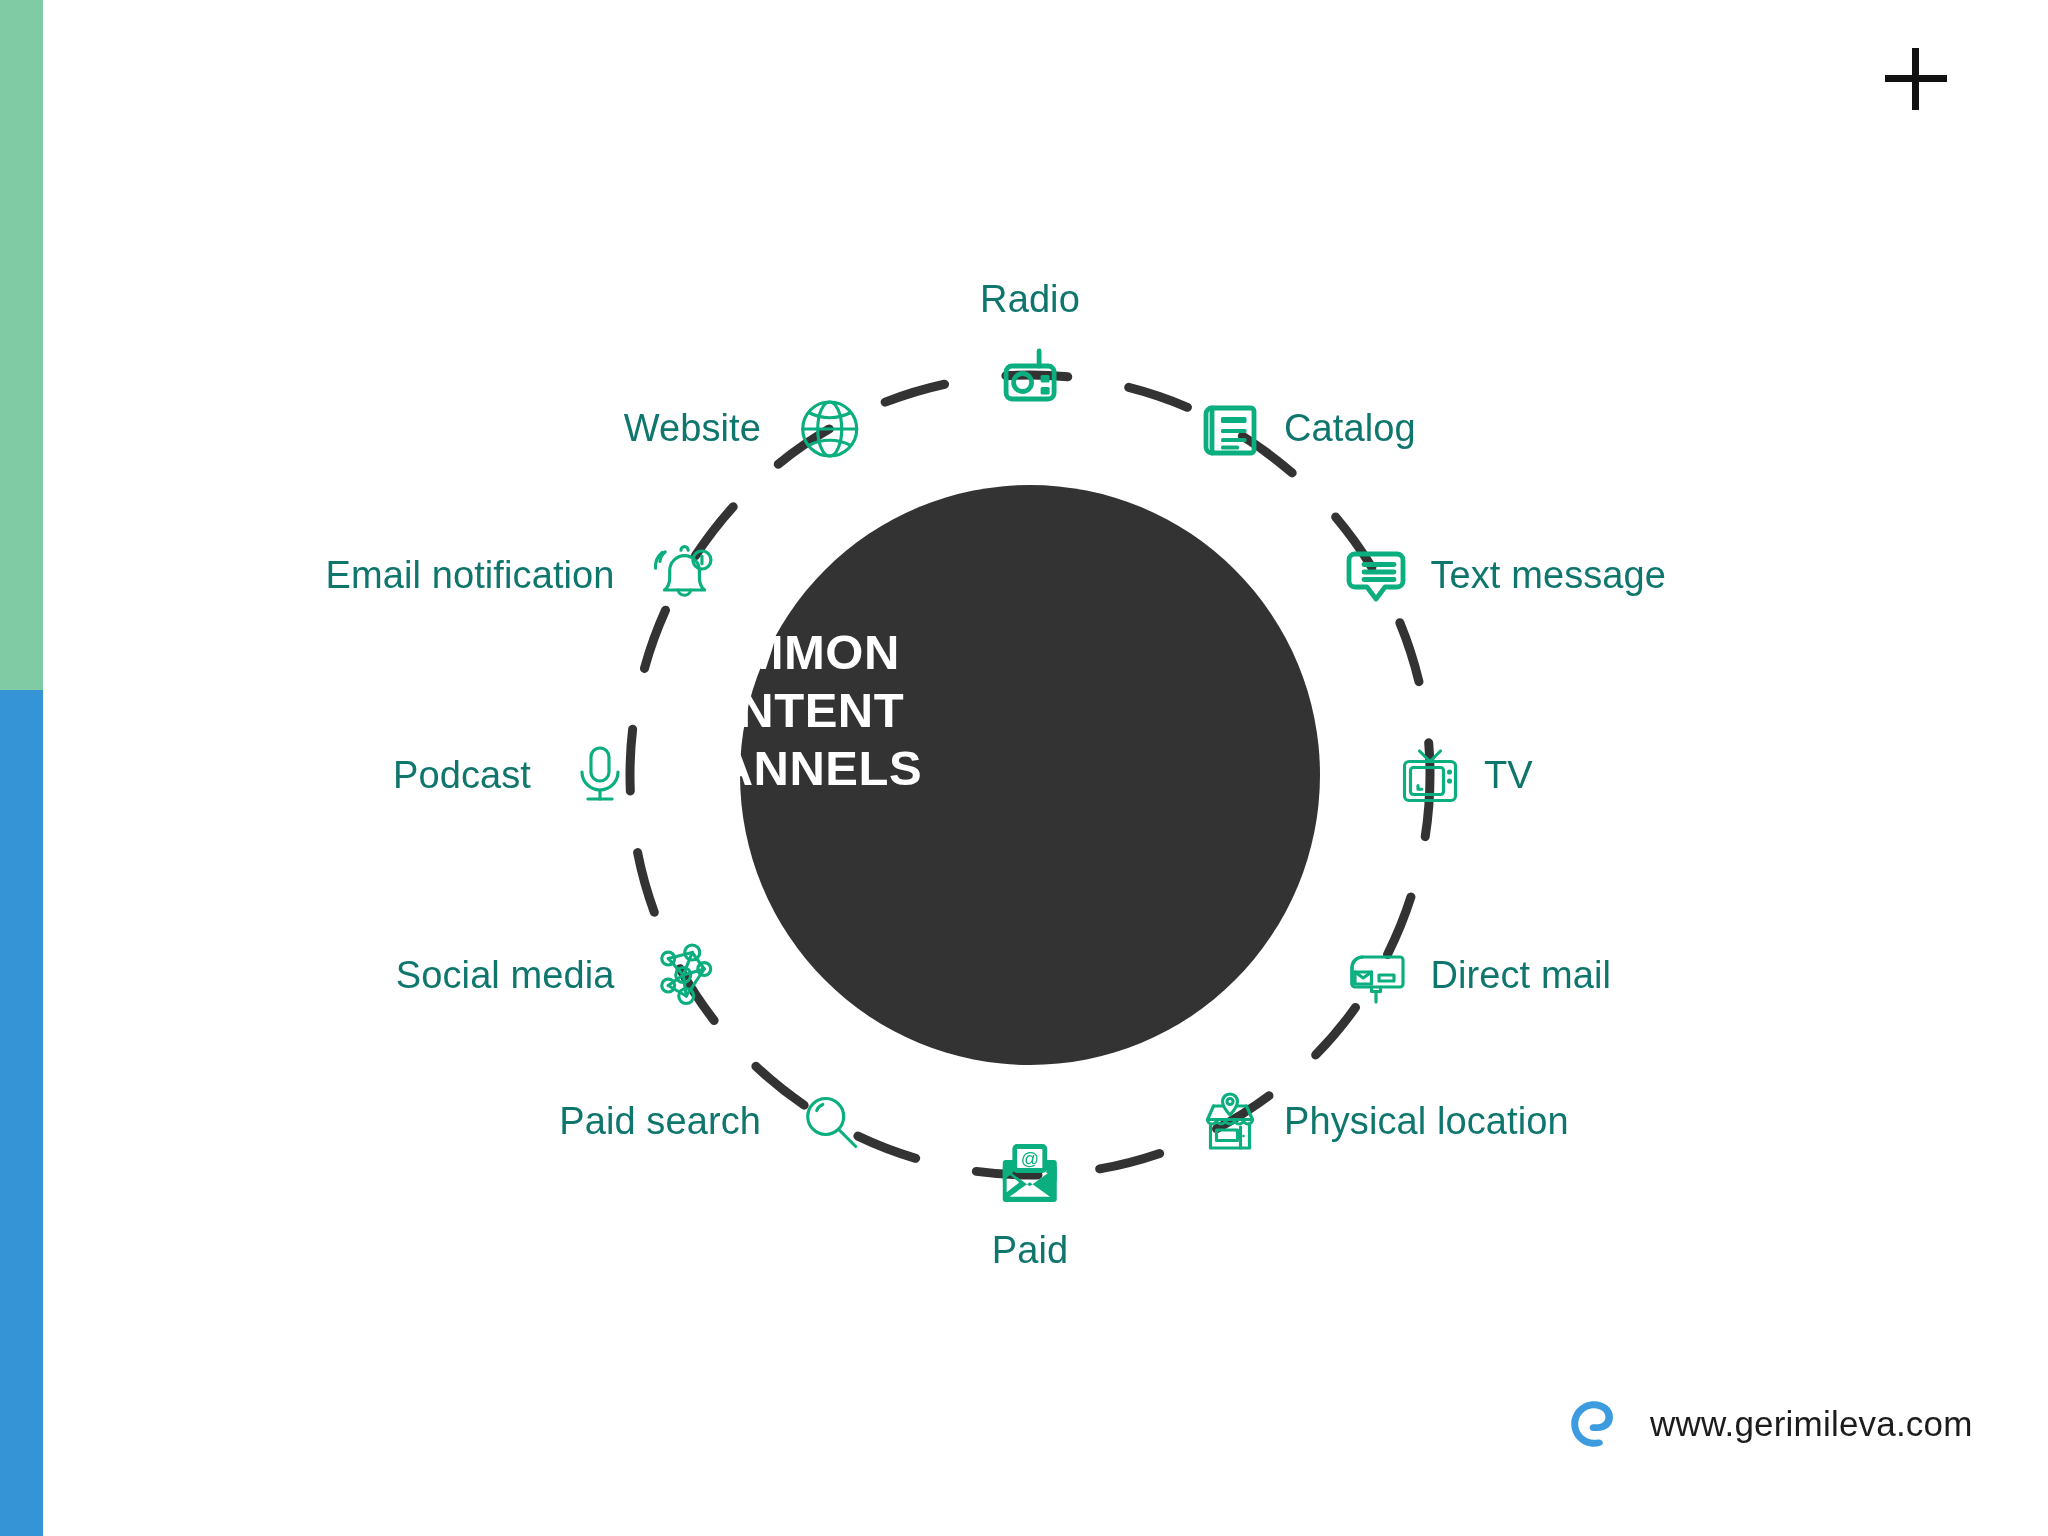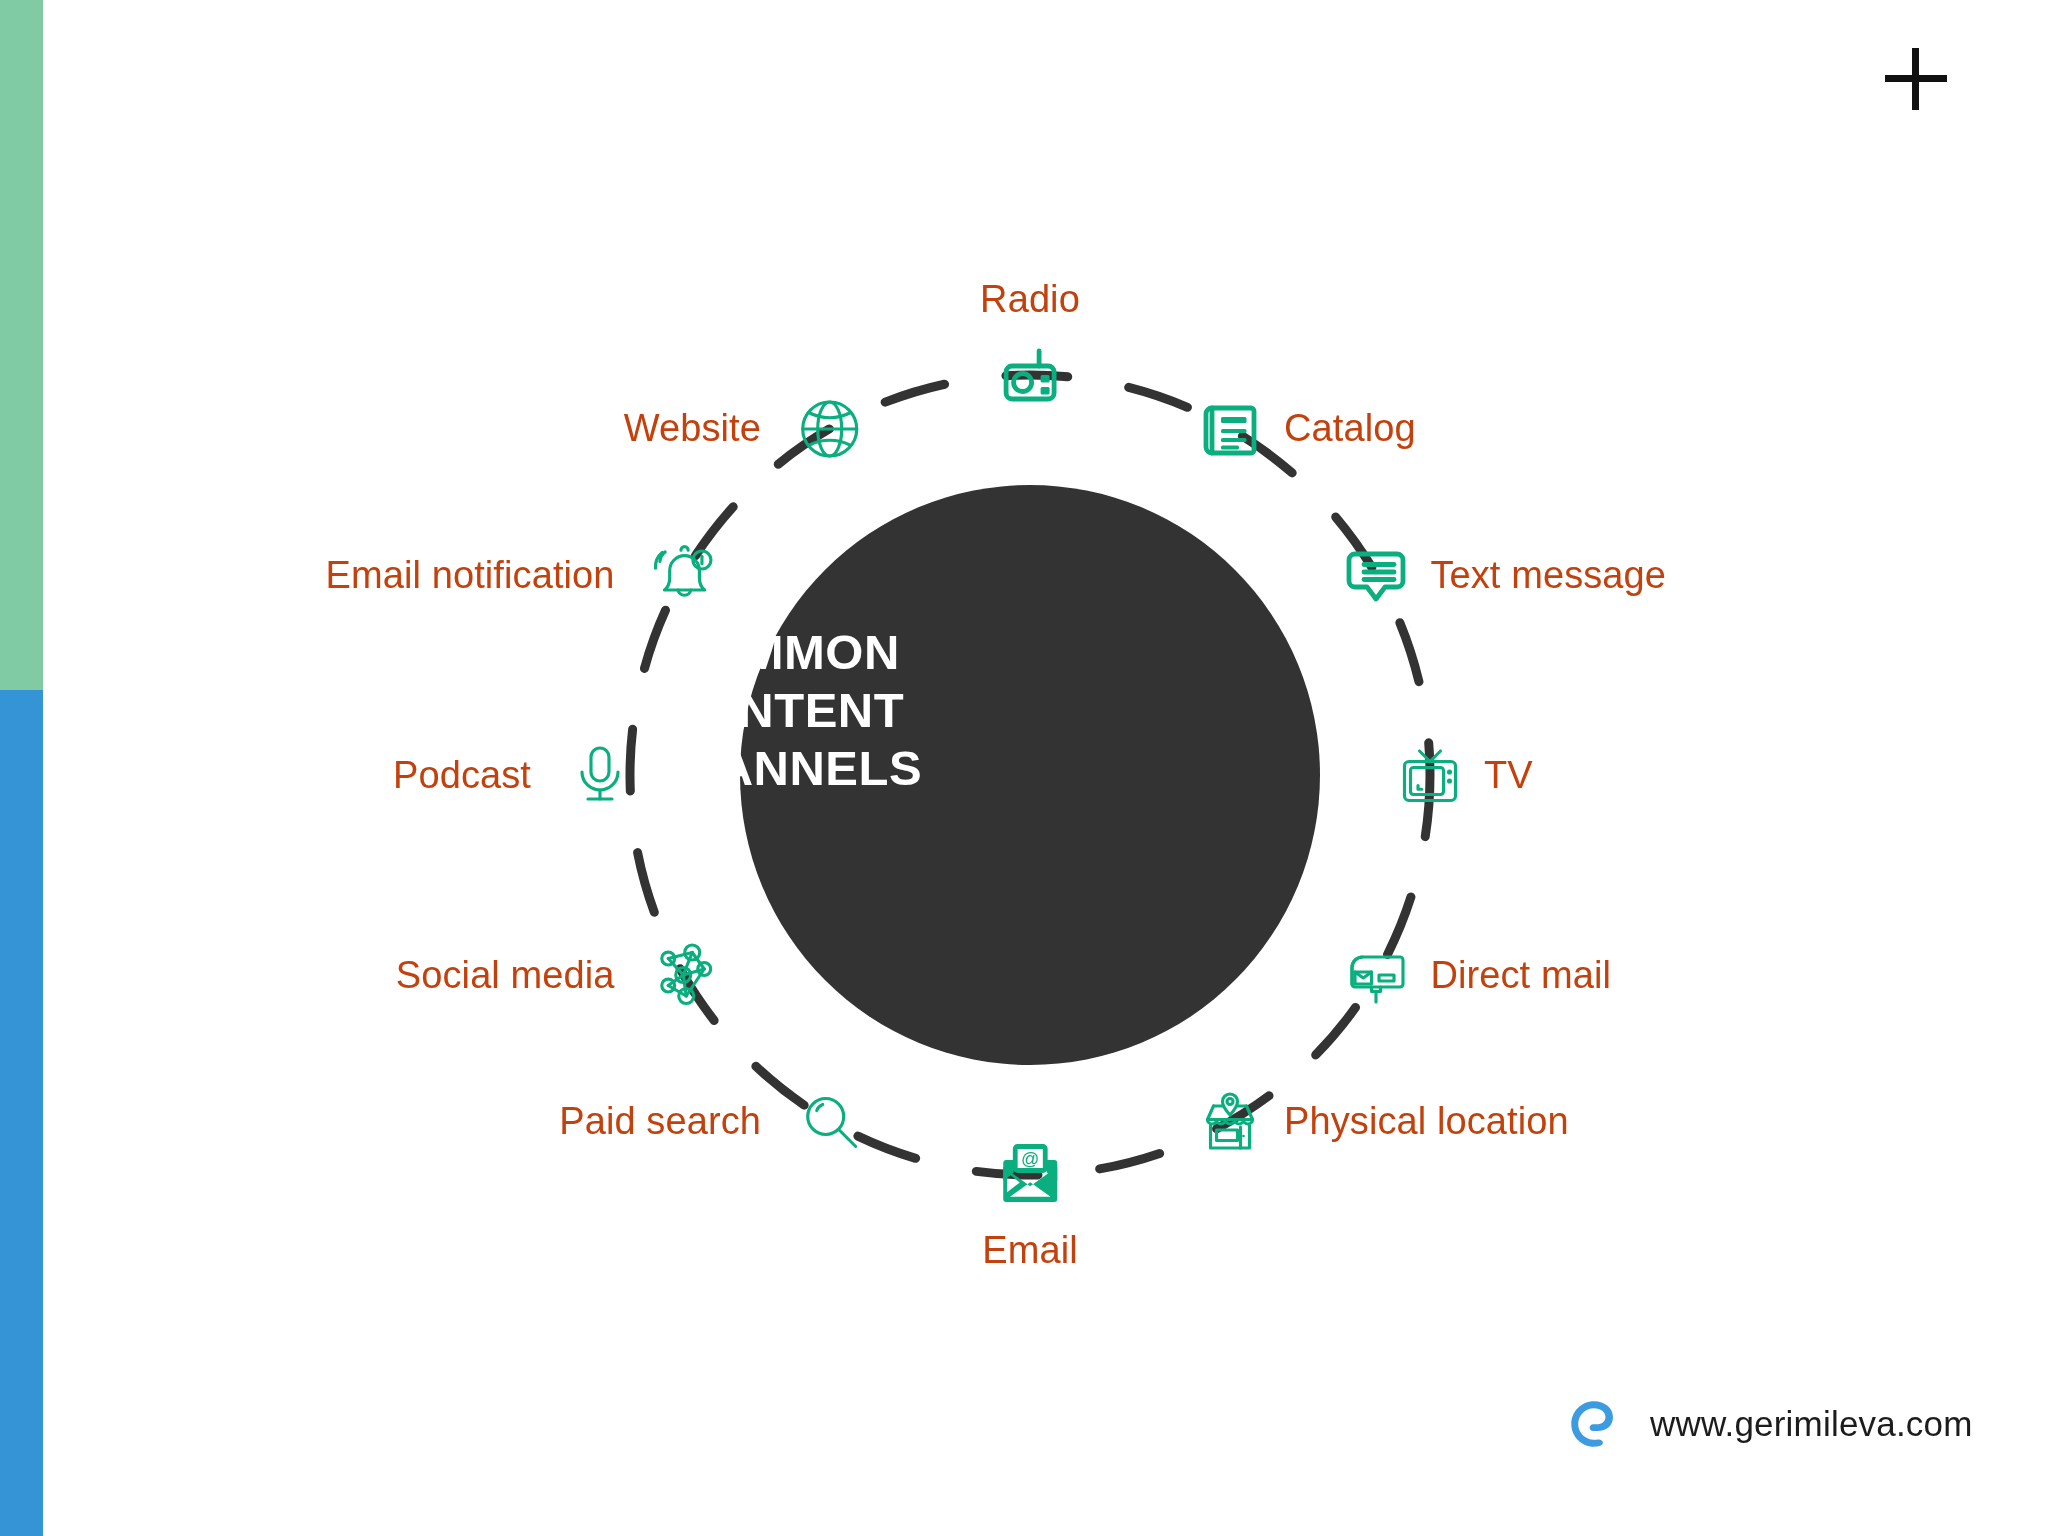--- a/index.html
+++ b/index.html
@@ -80,21 +80,21 @@
     align-items: center;
     gap: 16px;
   }
   .spoke.right { flex-direction: row; }
   .spoke.left  { flex-direction: row-reverse; gap: 31px; }
   .spoke.top, .spoke.bottom { flex-direction: column; }
   .spoke.bottom { flex-direction: column-reverse; }
 
   .spoke-label {
     font-size: 38px;
-    color: #c2410c;
+    color: #0f766e;
     white-space: nowrap;
     letter-spacing: 0.1px;
   }
   .spoke-icon {
     width: 76px;
     height: 76px;
     flex: 0 0 76px;
     display: flex;
     align-items: center;
     justify-content: center;
@@ -229,21 +229,21 @@
         <path class="ic" d="M11 27v15h26V27" stroke="#0BAE7E"></path>
         <rect class="ic" x="15" y="30" width="14" height="7" stroke="#0BAE7E"></rect>
         <path class="ic" d="M31 28v14" stroke="#0BAE7E"></path>
         <circle class="ic-fill" cx="33" cy="34" r="0.9" fill="#0BAE7E"></circle>
       </svg>
     </span>
     <span class="spoke-label">Physical location</span>
   </div>
 
   <div class="spoke bottom" id="spoke-6" style="left: 1030px; top: 1175px; transform: translate(-50%, -38px);">
-    <span class="spoke-label">Email</span>
+    <span class="spoke-label">Paid</span>
     <span class="spoke-icon">
       <svg viewBox="0 0 48 48">
         <rect class="ic ic-thick" x="14" y="5" width="20" height="16" rx="1.5" stroke="#0BAE7E"></rect>
         <text class="ic-fill" x="24" y="17" text-anchor="middle" font-size="12" font-family="'Liberation Sans', sans-serif" fill="#0BAE7E">@</text>
         <path class="ic-fill" d="M6 16a2 2 0 0 1 2-2h5v8.3L6 28z" fill="#0BAE7E"></path>
         <path class="ic-fill" d="M42 16a2 2 0 0 0-2-2h-5v8.3L42 28z" fill="#0BAE7E"></path>
         <path class="ic-fill" d="M6 18.5l18 13 18-13V40a2 2 0 0 1-2 2H8a2 2 0 0 1-2-2z
                                    M10.5 38.5h27L24 28.8z
                                    M8.6 22.4v13.1L17 29z
                                    M39.4 22.4v13.1L31 29z" fill="#0BAE7E"></path>

